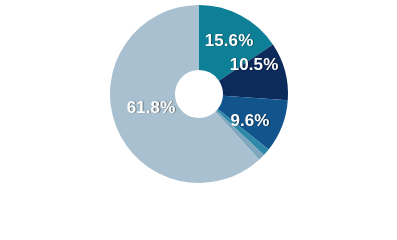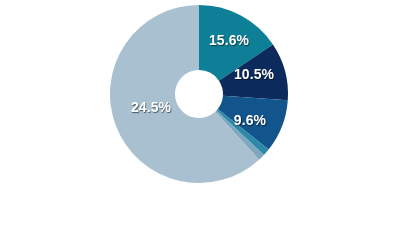--- a/index.html
+++ b/index.html
@@ -25,21 +25,21 @@
     left: 0;
     top: 0;
     width: 397px;
     height: 221px;
     display: block;
   }
   .slice-label {
     position: absolute;
     color: #ffffff;
     font-family: "Liberation Sans", sans-serif;
-    font-size: 14px;
+    font-size: 17px;
     font-weight: bold;
     letter-spacing: 0.1px;
     white-space: nowrap;
     text-shadow: 0.8px 0.8px 0.9px rgba(0,0,0,0.55);
     transform: translate(-50%, -50%);
     pointer-events: none;
     line-height: 1;
   }
 </style>
 </head>
@@ -53,18 +53,18 @@
         <path d="M 272.923 44.438 A 89 89 0 0 1 287.788 100.146 L 222.943 95.657 A 24 24 0 0 0 218.934 80.635 Z" fill="#0c2b5c" stroke="none" shape-rendering="geometricPrecision"></path>
         <path d="M 287.788 100.146 A 89 89 0 0 1 268.633 149.428 L 217.777 108.947 A 24 24 0 0 0 222.943 95.657 Z" fill="#11558c" stroke="none" shape-rendering="geometricPrecision"></path>
         <path d="M 268.633 149.428 A 89 89 0 0 1 263.878 154.925 L 216.495 110.429 A 24 24 0 0 0 217.777 108.947 Z" fill="#2e89a8" stroke="none" shape-rendering="geometricPrecision"></path>
         <path d="M 263.878 154.925 A 89 89 0 0 1 259.105 159.639 L 215.208 111.700 A 24 24 0 0 0 216.495 110.429 Z" fill="#7fa7bf" stroke="none" shape-rendering="geometricPrecision"></path>
         <path d="M 259.105 159.639 A 89 89 0 1 1 199.000 5.000 L 199.000 70.000 A 24 24 0 1 0 215.208 111.700 Z" fill="#a8c0d0" stroke="none" shape-rendering="geometricPrecision"></path>
       </g>
   </svg>
 
   <div id="labels-layer">
       <div class="slice-label" style="left: 229px; top: 40px;">15.6%</div>
-      <div class="slice-label" style="left: 254px; top: 74px;">10.5%</div>
+      <div class="slice-label" style="left: 254px; top: 64px;">10.5%</div>
       <div class="slice-label" style="left: 250px; top: 120px;">9.6%</div>
-      <div class="slice-label" style="left: 151px; top: 107px;">24.5%</div>
+      <div class="slice-label" style="left: 151px; top: 107px;">61.8%</div>
     </div>
 
 </div>
 
 </body></html>

